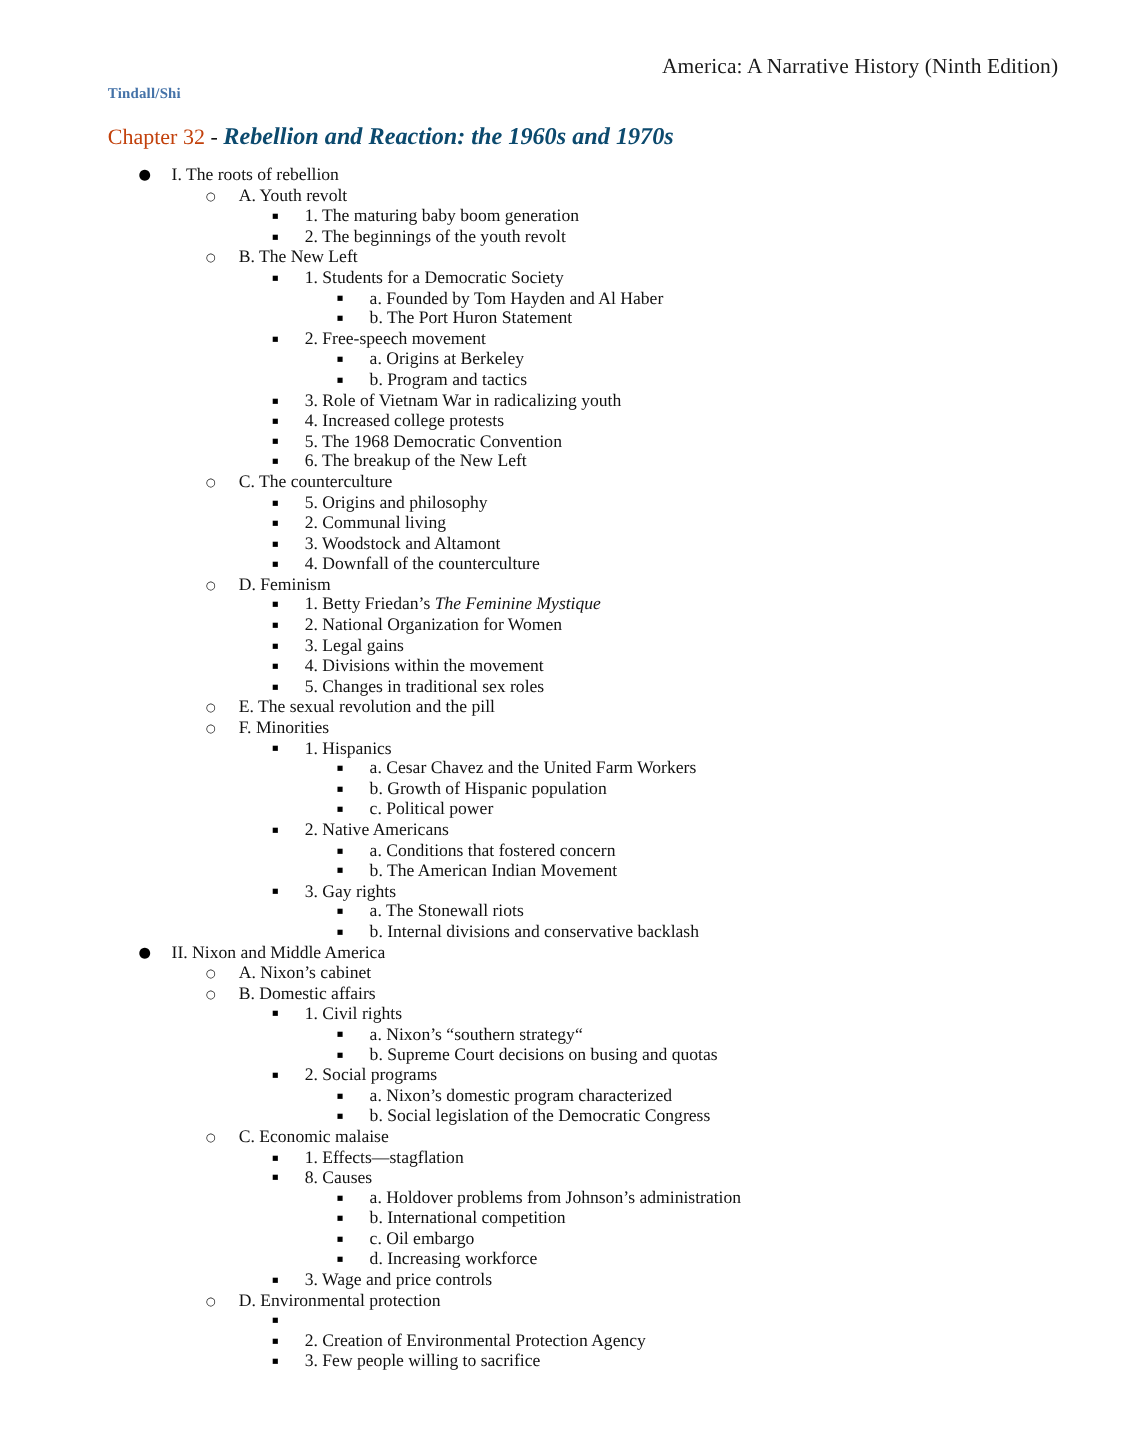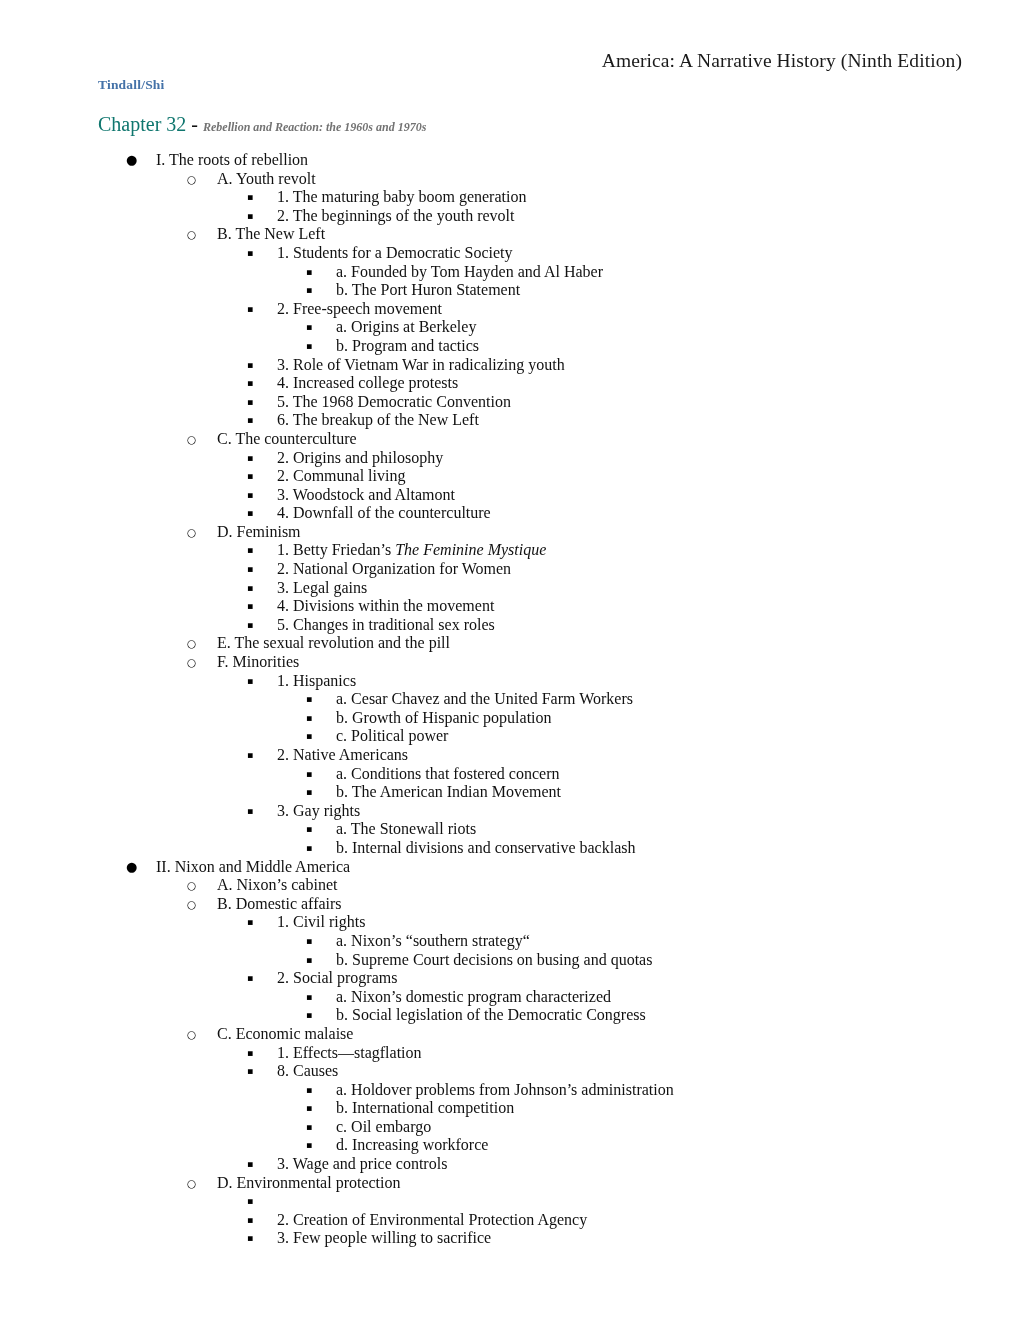--- a/index.html
+++ b/index.html
@@ -50,31 +50,31 @@
     position: absolute;
     left: 98px;
     top: 112px;
     font-size: 20px;
     line-height: 24px;
     white-space: nowrap;
   }
   #chapter-number {
     font-weight: normal;
     font-style: normal;
-    color: #0f766e;
+    color: #c2410c;
   }
   #chapter-dash {
     font-weight: normal;
     color: #111;
   }
   #chapter-subtitle {
     font-weight: bold;
     font-style: italic;
-    font-size: 12px;
-    color: #737373;
+    font-size: 22px;
+    color: #0c4a6e;
   }
 
   
   #outline {
     position: absolute;
     left: 0;
     top: 151px;
     width: 1020px;
   }
   .ol-item {
@@ -191,21 +191,21 @@
     <div class="ol-item lvl3">
       <span class="ol-marker">▪</span>
       <span class="ol-text">6. The breakup of the New Left</span>
     </div>
     <div class="ol-item lvl2">
       <span class="ol-marker">○</span>
       <span class="ol-text">C. The counterculture</span>
     </div>
     <div class="ol-item lvl3">
       <span class="ol-marker">▪</span>
-      <span class="ol-text">2. Origins and philosophy</span>
+      <span class="ol-text">5. Origins and philosophy</span>
     </div>
     <div class="ol-item lvl3">
       <span class="ol-marker">▪</span>
       <span class="ol-text">2. Communal living</span>
     </div>
     <div class="ol-item lvl3">
       <span class="ol-marker">▪</span>
       <span class="ol-text">3. Woodstock and Altamont</span>
     </div>
     <div class="ol-item lvl3">

